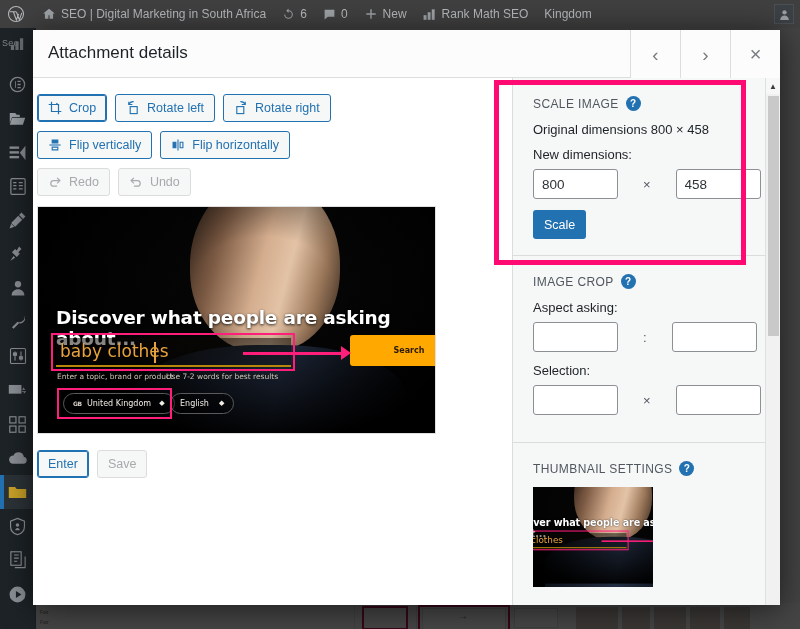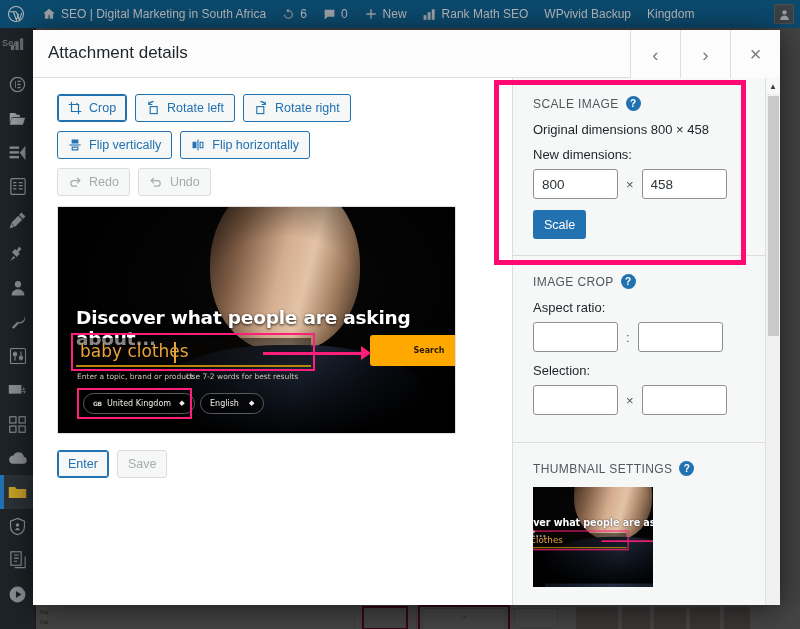--- a/index.html
+++ b/index.html
@@ -29,21 +29,21 @@
   .bg-strip .mini-card {
     position: absolute; background: #fff; border: 1px solid #ddd;
   }
   .bg-strip .mini-pink { position: absolute; border: 2px solid #c2185b; }
   .bg-strip .mini-arrow { position: absolute; color: #2271b1; font-size: 10px; }
   .bg-strip .thumb { position: absolute; top: 4px; height: 22px; background: #cfc6bd; }
 
   
   .adminbar {
     position: absolute; left: 0; top: 0; width: 800px; height: 28px;
-    background: #0c4a6e; color: #a7aaad;
+    background: #404040; color: #a7aaad;
     display: flex; align-items: center; font-size: 12px; z-index: 40;
   }
   .adminbar .ab-item {
     display: flex; align-items: center; gap: 5px;
     height: 28px; padding: 0 8px; white-space: nowrap; color: #b6b9bc;
   }
   .adminbar .ab-logo { padding: 0 9px 0 7px; }
   .ab-ico { display: inline-block; line-height: 0; }
   .ab-right { margin-left: auto; display: flex; align-items: center; height: 28px; padding-right: 6px; }
   .avatar-box {
@@ -93,21 +93,21 @@
     background: #fcfcfc; color: #787c82; cursor: pointer;
     display: flex; align-items: center; justify-content: center;
     font-size: 19px; line-height: 1;
   }
   .hdr-btn:last-child { font-size: 20px; }
 
   .modal-body { flex: 1 1 auto; display: flex; min-height: 0; position: relative; }
 
   
   .editor-col {
-    flex: 1 1 auto; padding: 16px 14px 0 24px; position: relative;
+    flex: 1 1 auto; padding: 16px 14px 0 4px; position: relative;
     background: #fff; overflow: hidden;
   }
   .btn-row { display: flex; gap: 8px; margin-bottom: 9px; }
   .wp-btn {
     display: inline-flex; align-items: center; gap: 7px;
     height: 28px; padding: 0 10px;
     border: 1px solid #2271b1; border-radius: 3px;
     background: #f6f7f7; color: #2271b1;
     font-size: 12.5px; cursor: pointer; white-space: nowrap;
     font-family: inherit;
@@ -179,21 +179,21 @@
     font-family: "DejaVu Sans", sans-serif;
   }
   .art .pill {
     position: absolute; top: 186px; height: 21px;
     border: 1px solid #5a5a5a; border-radius: 11px;
     display: flex; align-items: center; gap: 5px; padding: 0 9px;
     font-size: 8px; color: #f0ece5; font-family: "DejaVu Sans", sans-serif;
     background: rgba(0,0,0,.35); white-space: nowrap;
   }
   .art .pill.country { left: 25px; }
-  .art .pill.lang { left: 142px; gap: 7px; }
+  .art .pill.lang { left: 132px; gap: 7px; }
   .art .pill .flag {
     font-size: 6px; letter-spacing: -.3px; color: #d8d2c8; font-weight: 700;
   }
   .art .pill .updown { margin-left: 3px; font-size: 7px; line-height: 1; }
   
   .art .anno {
     position: absolute; border: 2.5px solid #ff1e7a; pointer-events: none;
   }
   .art .anno.box-q { left: 13px; top: 126px; width: 244px; height: 38px; }
   .art .anno.box-c { left: 19px; top: 181px; width: 115px; height: 31px; }
@@ -219,21 +219,21 @@
     font-size: 12px; color: #50575e; text-transform: uppercase;
     letter-spacing: .4px; display: flex; align-items: center; gap: 7px; margin-bottom: 11px;
   }
   .help-dot {
     width: 15px; height: 15px; border-radius: 50%; background: #2271b1; color: #fff;
     font-size: 10px; font-weight: 700; display: inline-flex;
     align-items: center; justify-content: center; cursor: pointer;
   }
   .panel p.meta { font-size: 13px; color: #1d2327; margin-bottom: 10px; }
   .panel label.fl { display: block; font-size: 13px; color: #1d2327; margin-bottom: 7px; }
-  .field-row { display: flex; align-items: center; gap: 8px; margin-bottom: 11px; }
+  .field-row { display: flex; align-items: center; gap: 25px; margin-bottom: 11px; }
   .txt {
     width: 85px; height: 30px; padding: 0 8px;
     border: 1px solid #8c8f94; border-radius: 3px; background: #fff;
     font-size: 13.5px; color: #2c3338; font-family: inherit;
   }
   .sep-x { font-size: 13px; color: #50575e; }
   .btn-blue {
     height: 29px; padding: 0 11px; border: 0; border-radius: 3px;
     background: #2271b1; color: #fff; font-size: 12.5px; cursor: pointer;
     font-family: inherit;
@@ -345,23 +345,20 @@
       <span class="ab-ico">
         <svg width="14" height="12" viewBox="0 0 24 20" fill="#9ea3a7">
           <rect x="1" y="12" width="5" height="8"></rect>
             <rect x="8" y="7" width="5" height="13"></rect>
           <rect x="15" y="2" width="5" height="18"></rect>
         </svg>
       </span>
       <span>Rank Math SEO</span>
     </div>
 
-    <div class="ab-item">
-      <span>WPvivid Backup</span>
-    </div>
 
     <div class="ab-item">
       <span>Kingdom</span>
     </div>
 
     <div class="ab-right">
       <div class="avatar-box">
         <svg width="13" height="13" viewBox="0 0 24 24" fill="#9b9fa3">
           <circle cx="12" cy="8" r="4"></circle>
             <path d="M4 22c0-5 4-8 8-8s8 3 8 8z"></path>
@@ -639,21 +636,21 @@
               <input class="txt" type="text" value="458" style="">
             </div>
             <button class="btn-blue">Scale</button>
           </div>
 
           <div class="panel">
             <div class="panel-title">
               <span>IMAGE CROP</span>
               <span class="help-dot">?</span>
             </div>
-            <label class="fl">Aspect ratio:</label>
+            <label class="fl">Aspect asking:</label>
             <div class="field-row">
               <input class="txt" type="text" value="" style="">
               <span class="sep-x">:</span>
               <input class="txt" type="text" value="" style="">
             </div>
             <label class="fl">Selection:</label>
             <div class="field-row">
               <input class="txt" type="text" value="" style="">
               <span class="sep-x">×</span>
               <input class="txt" type="text" value="" style="">

